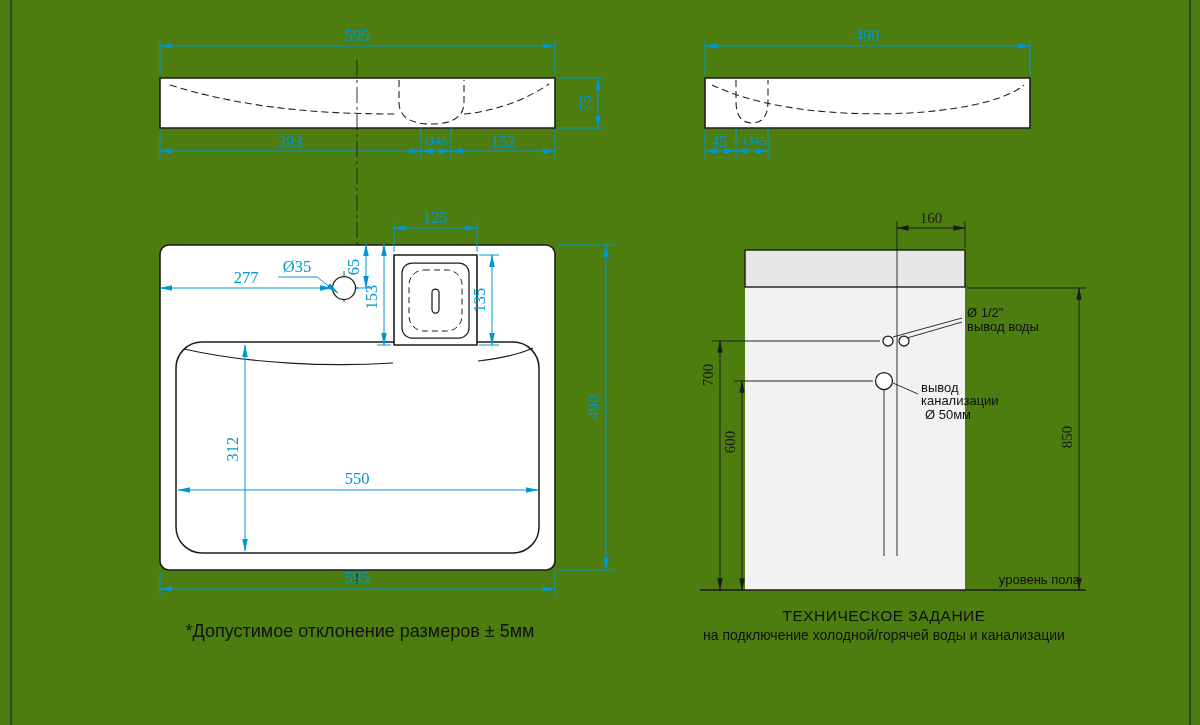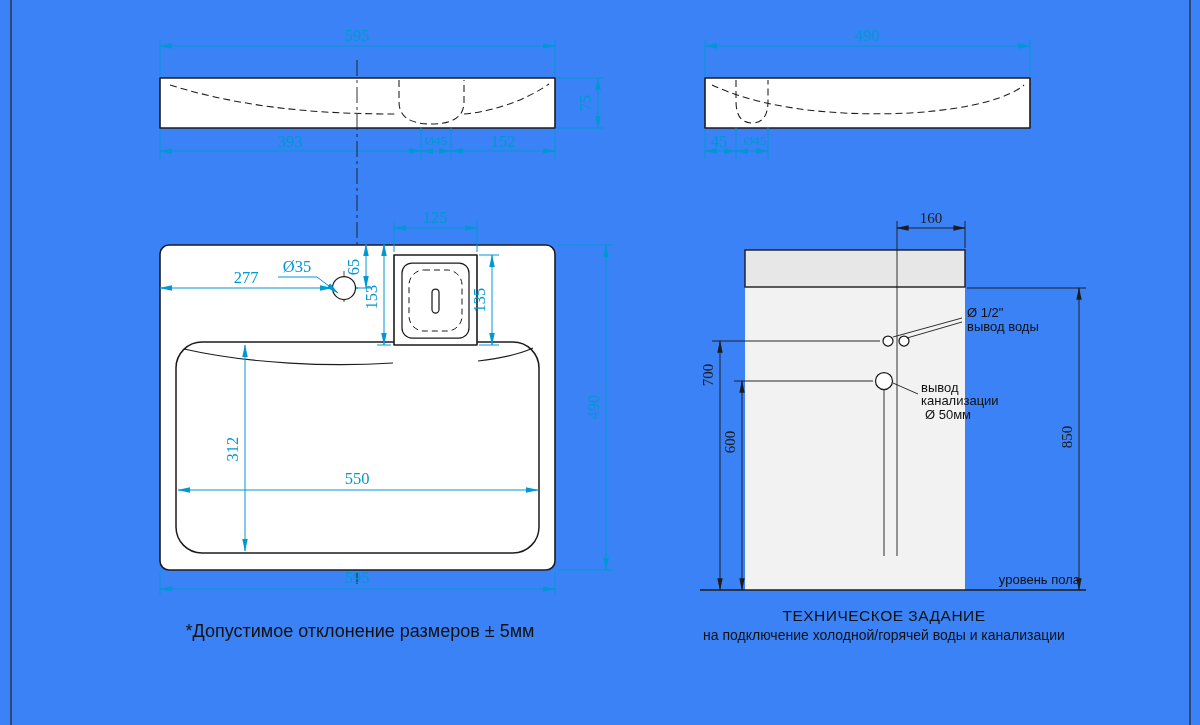--- a/index.html
+++ b/index.html
@@ -1,19 +1,19 @@
 <!DOCTYPE html>
 <html style="--dim: #0098d4; --ink: #1c1c1c; --slab: #e7e7e7; --wall: #f2f2f2;"><head>
 <meta charset="utf-8">
 <style>
   :root{
     --dim:#0098d4; --ink:#1c1c1c; --slab:#e7e7e7; --wall:#f2f2f2;
   }
   html,body{margin:0;padding:0;background:#fff;}
-  .page{width:1200px;height:725px;position:relative;background:#3b82f6;overflow:hidden;}
+  .page{width:1200px;height:725px;position:relative;background:#4d7c0f;overflow:hidden;}
   svg{display:block;}
   
   .out{fill:#fff;stroke:var(--ink);stroke-width:1.6;stroke-linejoin:round;}
   .outn{fill:none;stroke:var(--ink);stroke-width:1.5;stroke-linejoin:round;}
   .out2{fill:#fff;stroke:var(--ink);stroke-width:1.25;stroke-linejoin:round;}
   .lip{fill:none;stroke:var(--ink);stroke-width:1.2;}
   .dash{fill:none;stroke:var(--ink);stroke-width:1.05;stroke-dasharray:7 4;}
   .dash2{fill:none;stroke:var(--ink);stroke-width:1;stroke-dasharray:6 4;}
   .cline{fill:none;stroke:var(--ink);stroke-width:0.9;stroke-dasharray:16 4 3 4;}
   .cross{fill:none;stroke:var(--ink);stroke-width:0.8;stroke-dasharray:9 3 2 3;}

